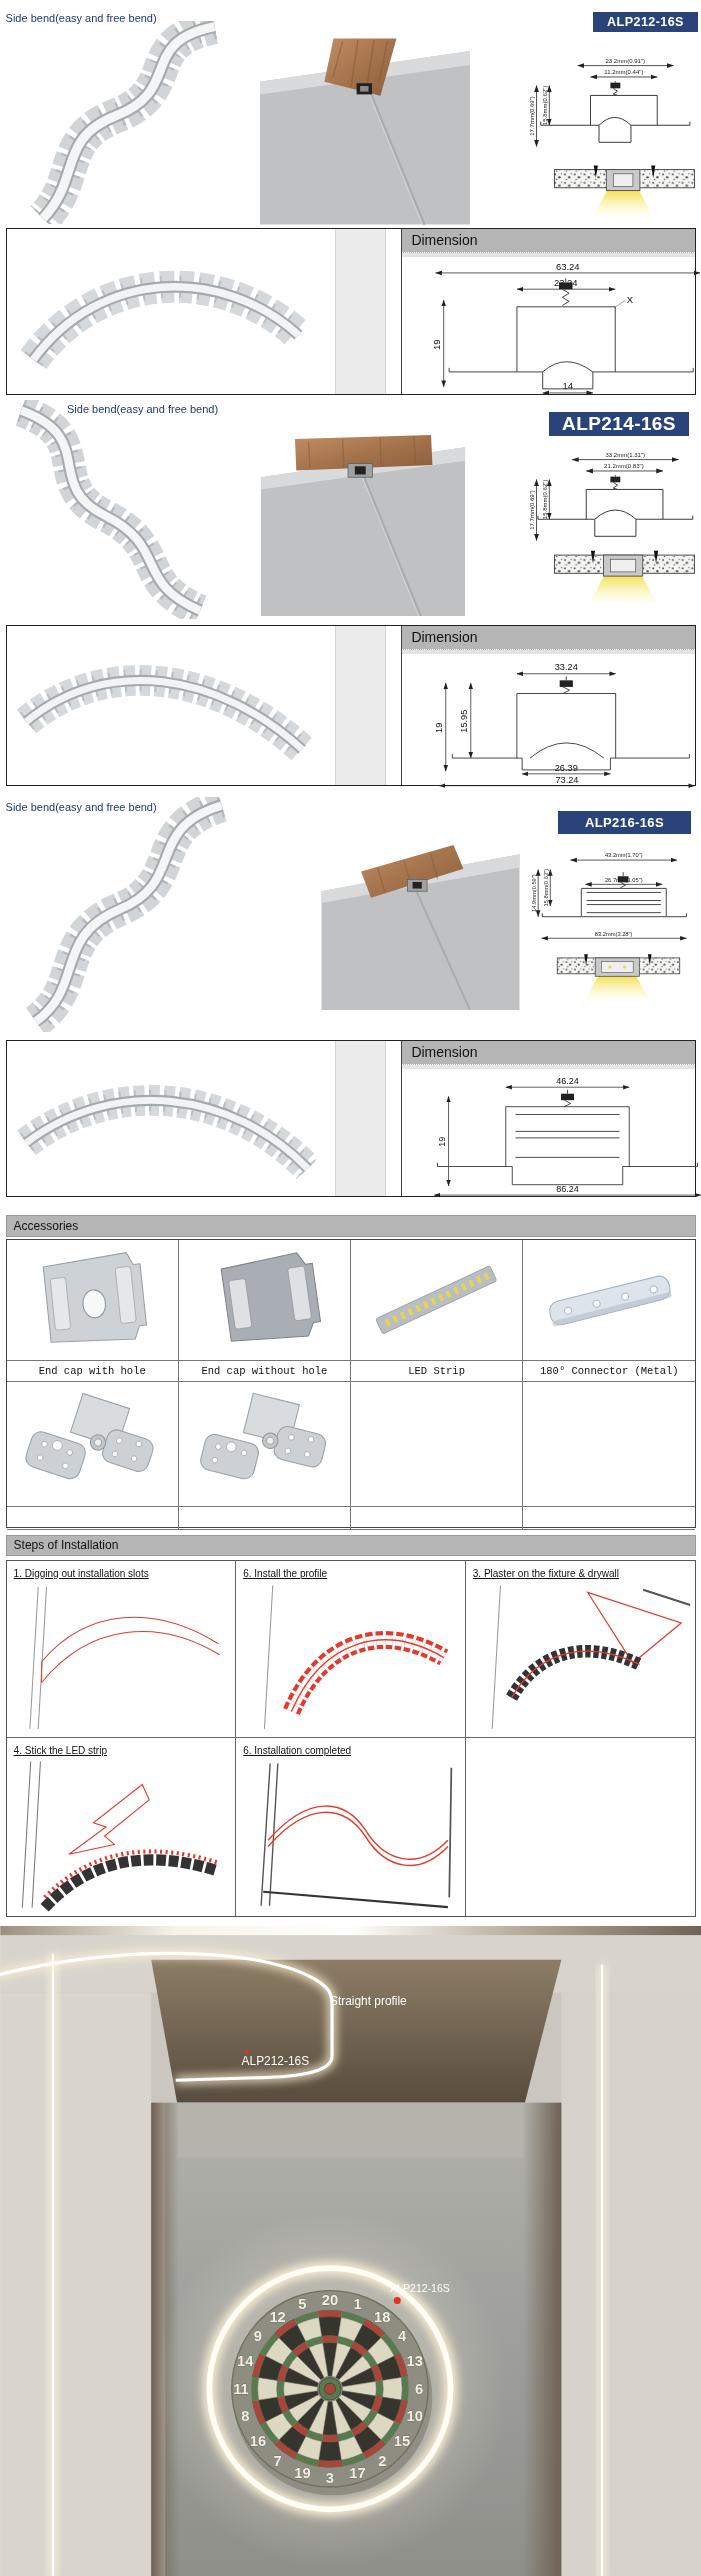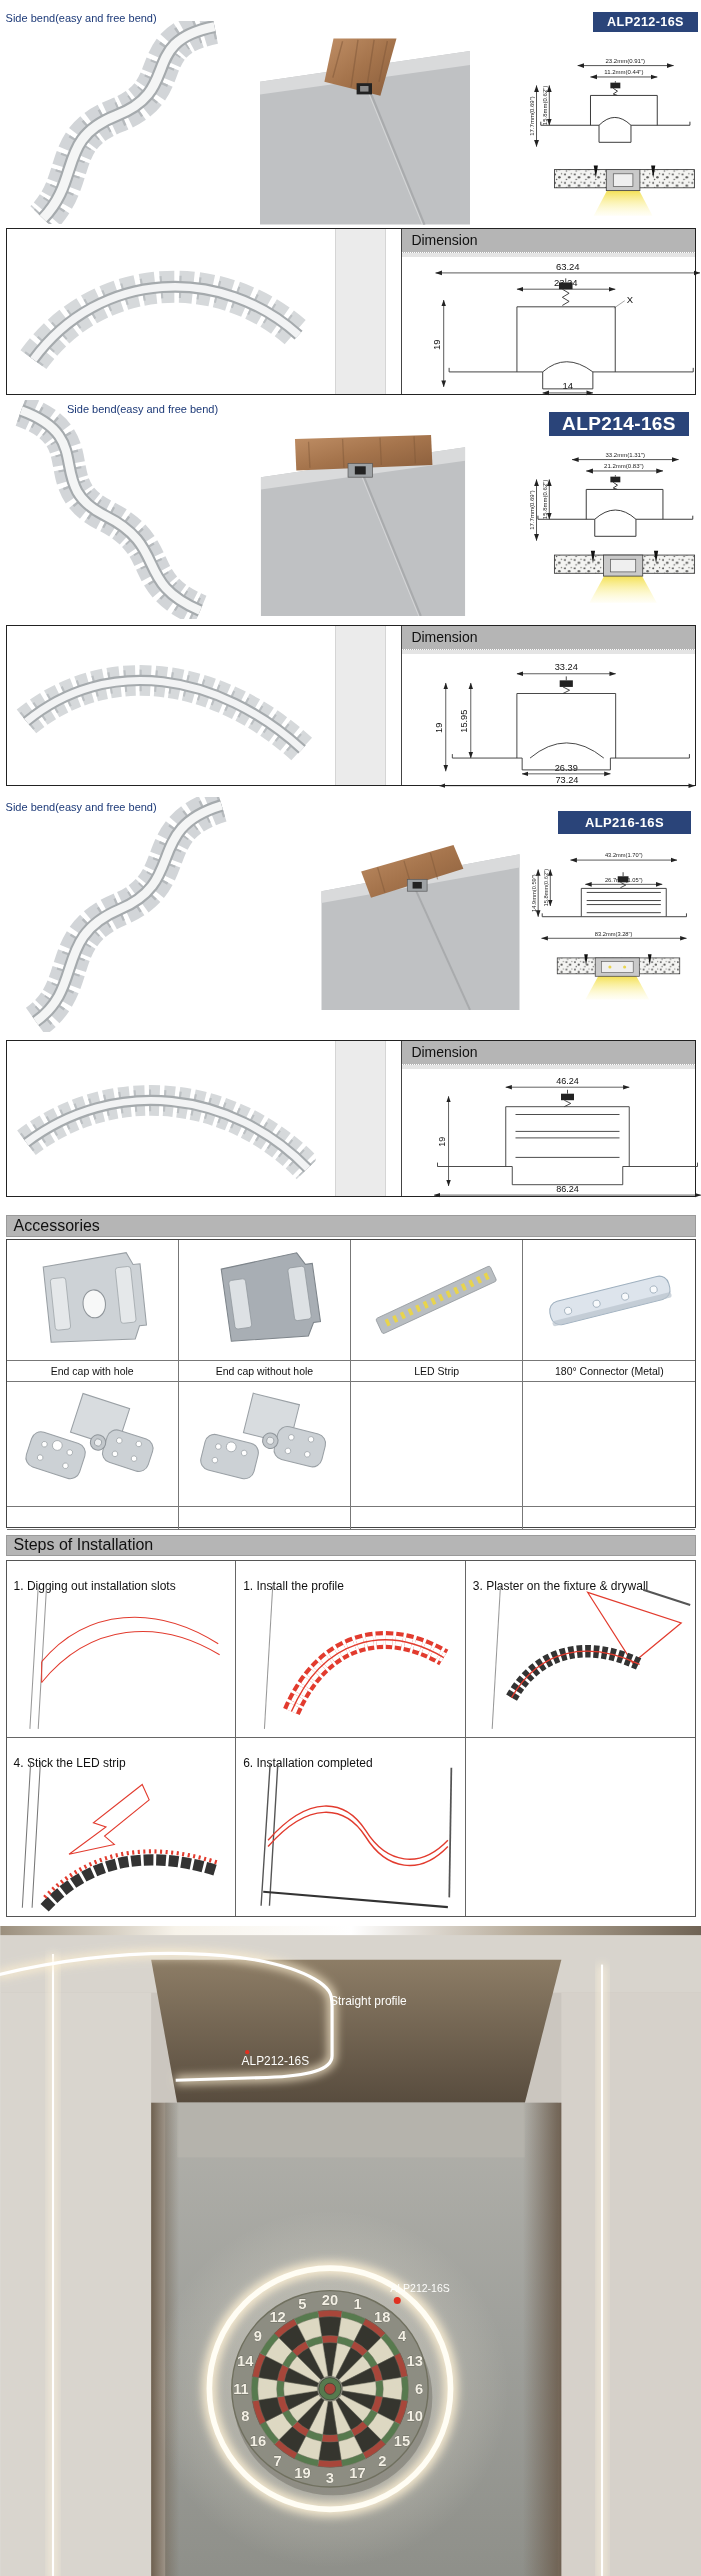--- a/index.html
+++ b/index.html
@@ -11,32 +11,32 @@
   .badge{background:#2a4479;color:#fff;display:flex;align-items:center;justify-content:center;font-weight:bold;letter-spacing:0.4px;}
   
   .dim-box{position:absolute;left:5.6px;top:2.8px;right:5.6px;bottom:4.2px;border:1.4px solid #222;display:flex;gap:10px;}
   .dim-left{width:314px;position:relative;background:#fff;}
   .dim-sep{width:60px;background:#fff;position:relative;}
   .dim-sep .inner{position:absolute;left:4.2px;right:4.2px;top:0;bottom:0;background:#ebebeb;border-left:0.7px solid #d5d5d5;border-right:0.7px solid #d5d5d5;}
   .dim-right{flex:1;position:relative;background:#fff;border-left:0.7px solid #444;}
   .dim-header{position:absolute;left:0;right:0;top:0;height:23px;background:#b5b5b5;border-bottom:1.4px dotted #fff;display:flex;align-items:center;font-size:14px;color:#111;padding-left:9.8px;}
   .dim-header-sub{position:absolute;left:0;right:0;top:24.6px;height:3.5px;background:#e4e4e4;}
   
-  .gray-header{position:relative;margin:0 0 0 0;height:19.6px;background:#b5b5b5;border:0.7px solid #9a9a9a;display:flex;align-items:center;padding-left:7px;font-size:16px;color:#111;}
+  .gray-header{position:relative;margin:0 0 0 0;height:19.6px;background:#b5b5b5;border:0.7px solid #9a9a9a;display:flex;align-items:center;padding-left:7px;font-size:12px;color:#111;}
   
   .acc-table{position:absolute;left:5.6px;right:5.6px;top:24px;bottom:1.4px;border:1.4px solid #444;display:grid;grid-template-columns:1fr 1fr 1fr 1fr;grid-template-rows:121px 21px 125px 23px;}
-  .acc-cell{border-right:0.7px solid #777;border-bottom:0.7px solid #777;display:flex;align-items:center;justify-content:center;overflow:hidden;}
+  .acc-cell{border-right:0.7px solid #777;border-bottom:0.7px solid #777;display:flex;align-items:center;justify-content:center;overflow:hidden;font-family:Liberation Mono, monospace;}
   .acc-cell:nth-child(4n){border-right:none;}
   .acc-label{font-size:10.5px;color:#111;}
   
   .steps-grid{position:absolute;left:5.6px;right:5.6px;top:25px;bottom:1.4px;border:1.4px solid #555;display:grid;grid-template-columns:1fr 1fr 1fr;grid-template-rows:1fr 1fr;}
   .step-cell{border-right:0.7px solid #666;border-bottom:0.7px solid #666;position:relative;overflow:hidden;}
   .step-cell:nth-child(3n){border-right:none;}
   .step-cell:nth-child(n+4){border-bottom:none;}
-  .step-label{position:absolute;left:7px;top:18px;font-size:12px;color:#111;}
+  .step-label{position:absolute;left:7px;top:7px;font-size:10px;color:#111;text-decoration:underline;}
   .step-art{position:absolute;left:0;top:19.6px;width:100%;height:calc(100% - 21px);}
   .dimtxt{font-size:14px;fill:#111;}
   .sdimtxt{font-size:8.5px;fill:#222;}
   .pf{fill:none;stroke:#3a3a3a;stroke-width:1.4;}
   .wit{stroke:#555;stroke-width:.8;}
   .dl{stroke:#222;stroke-width:1.1;}
   .dart-num{font-weight:bold;font-size:21px;fill:#f2efe4;stroke:#4a493f;stroke-width:.5;paint-order:stroke;text-anchor:middle;}
   .photo-label{font-size:17px;fill:#fdfdfb;}
 </style>
 </head>
@@ -451,21 +451,21 @@
         <div class="step-label">1. Digging out installation slots</div>
         <svg class="step-art" viewBox="0 0 320 225">
           <path d="M40,10 L28,215 M52,10 L40,215" stroke="#999" stroke-width="1.5" fill="none"></path>
           <path d="M45,118 C110,40 210,35 300,92" stroke="#e23b2e" stroke-width="1.5" fill="none"></path>
           <path d="M45,148 C115,62 215,55 302,108" stroke="#e23b2e" stroke-width="1.5" fill="none"></path>
           <path d="M45,118 L45,148" stroke="#e23b2e" stroke-width="1.5"></path>
         </svg>
       </div>
 
       <div class="step-cell">
-        <div class="step-label">1. Install the profile</div>
+        <div class="step-label">6. Install the profile</div>
         <svg class="step-art" viewBox="0 0 320 225">
           <path d="M48,8 L36,215" stroke="#999" stroke-width="1.5" fill="none"></path>
           <path d="M75,190 C120,85 210,62 295,112" stroke="#e23b2e" stroke-width="26" stroke-dasharray="10 4" fill="none"></path>
           <path d="M75,190 C120,85 210,62 295,112" stroke="#fff" stroke-width="14" stroke-dasharray="10 4" fill="none"></path>
           <path d="M75,190 C120,85 210,62 295,112" stroke="#e23b2e" stroke-width="2" fill="none"></path>
         </svg>
       </div>
 
       <div class="step-cell">
         <div class="step-label">3.  Plaster on the fixture &amp; drywall</div>

